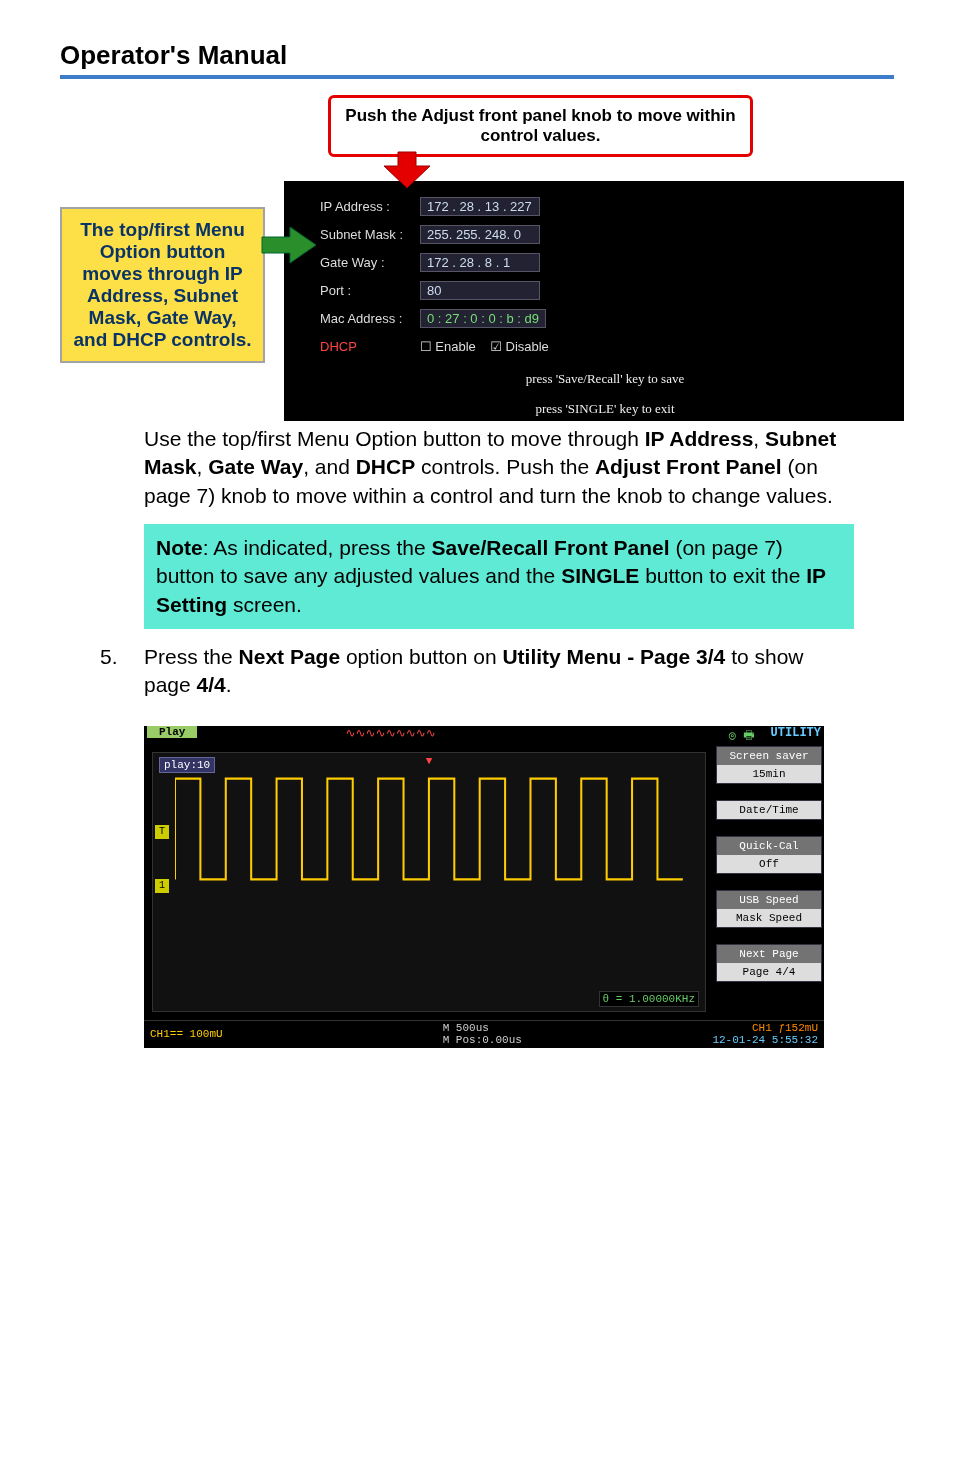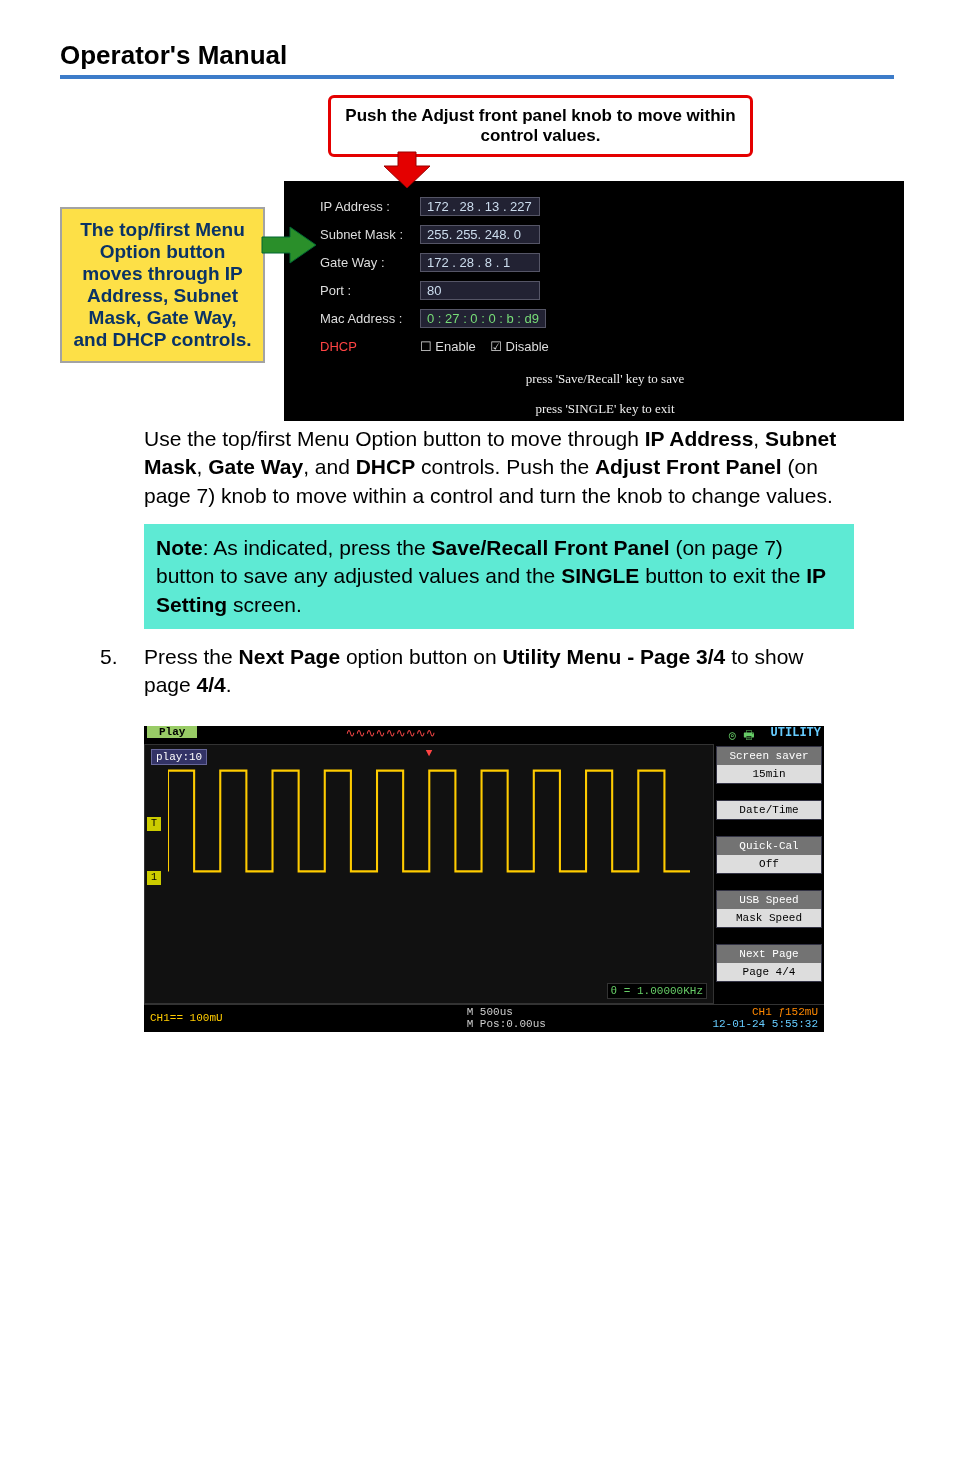--- a/index.html
+++ b/index.html
@@ -64,36 +64,36 @@
     font-family: "Courier New", monospace; font-size: 12px;
     position: relative;
   }
   .scope-top { display: flex; height: 18px; align-items: flex-start; padding: 0 3px; background:#000;gap:8px; }
   .scope-play { background: #9c6; color: #000; padding: 0 12px; font-weight: bold; font-size: 11px; }
   .scope-wave-icon { color: #e44; margin-left: 140px; }
   .scope-icons { margin-left: auto; color: #6c6; }
   .scope-utility { color: #6cf; margin-left: 8px; font-weight: bold; }
   
   .scope-body { display: flex; }
-  .scope-plot { flex: 1; height: 260px; position: relative; background: #111; border: 1px solid #333; margin: 0; }
+  .scope-plot { flex: 1; height: 260px; position: relative; background: #111; border: 1px solid #333; margin: 8px; }
   .scope-playlabel { position: absolute; left: 6px; top: 4px; background: #336; color: #fff; padding: 1px 4px; font-size: 11px; border:1px solid #669; }
   .scope-trigger-marker { position: absolute; left: 50%; top: 2px; color: #f44; font-size: 11px; transform: translateX(-50%); }
   .scope-freq { position: absolute; right: 6px; bottom: 4px; background: #000; color: #6c6; padding: 1px 3px; font-size: 11px; border:1px solid #333;}
   .scope-square { position: absolute; left: 4%; right: 4%; top: 20px; height: 112px; }
   .scope-square svg { width: 100%; height: 100%; }
   .scope-t-mark { position:absolute; left:2px; top:72px; background:#cc0; color:#000; width:14px; height:14px; font-size:10px; text-align:center; line-height:14px;}
   .scope-1-mark { position:absolute; left:2px; top:126px; background:#cc0; color:#000; width:14px; height:14px; font-size:10px; text-align:center; line-height:14px;}
   
   .scope-menu { width: 110px; background: #000; }
   .scope-menu-item { border: 1px solid #334; margin: 2px; }
   .scope-menu-label { background: #737373; color: #fff; text-align: center; font-size: 11px; padding: 3px 0; }
   .scope-menu-value { background: #ddd; color: #000; text-align: center; font-size: 11px; padding: 3px 16px; }
   .scope-menu-spacer { height: 12px; }
   
-  .scope-bottom { display: flex; height: 28px; align-items: center; padding: 0 6px; font-size: 11px; border-top:1px solid #333;gap:24px; }
+  .scope-bottom { display: flex; height: 28px; align-items: center; padding: 0 6px; font-size: 11px; border-top:1px solid #333; }
   .scope-ch1 { color: #fc0; }
   .scope-mpos { color: #ccc; margin-left: 220px; text-align:left; }
   .scope-trig { color: #f80; margin-left: auto; text-align:right; }
 </style>
 </head>
 <body>
 
 <div class="header-right">Operator's Manual</div>
 <div class="header-underline"></div>
 

